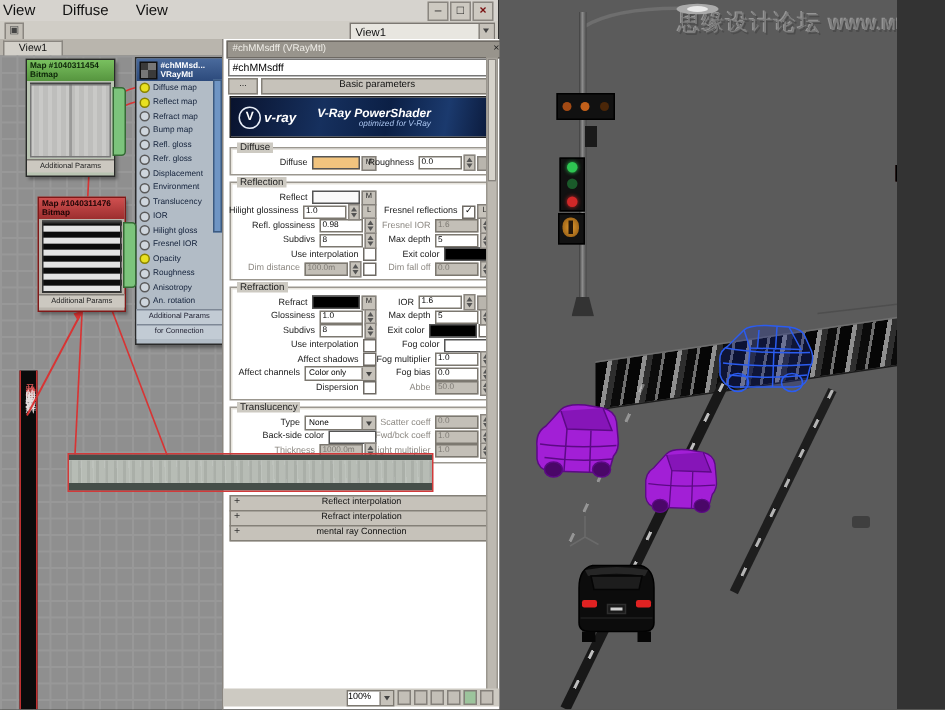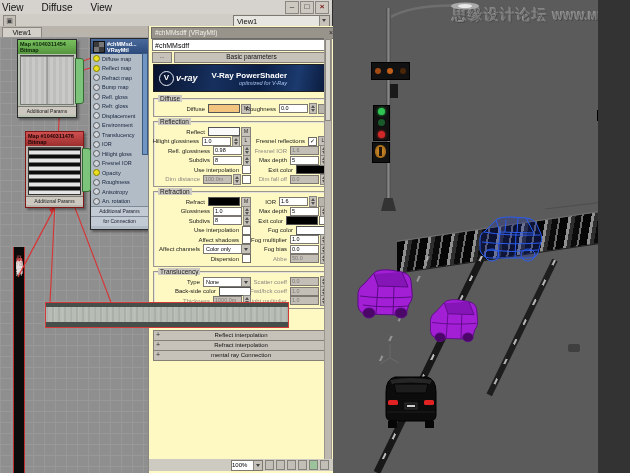--- a/index.html
+++ b/index.html
@@ -36,32 +36,32 @@
   .mtl-foot{height:9px;background:#c2cbd4;border-top:1px solid #7e8896;font-size:5px;line-height:9px;text-align:center;color:#223;}
   .annbar{position:absolute;left:13px;top:210px;width:10px;height:260px;background:#0b0b0b;border-left:1px solid #c03030;border-right:1px solid #c03030;
     writing-mode:vertical-rl;text-orientation:upright;font-size:7px;letter-spacing:1px;padding-top:3px;color:#e8e0e0;line-height:10px;}
   .annbar .hot{color:#e05858;}
   .roadstrip{position:absolute;left:45px;top:302px;width:242px;height:24px;border:1px solid #d23a3a;z-index:9;
     background:linear-gradient(180deg,#454e49 0 4px,#b7bcb5 4px 19px,#454e49 19px 24px);}
   .roadstrip::after{content:'';position:absolute;inset:4px 0 5px 0;
     background:repeating-linear-gradient(90deg,rgba(0,0,0,.07) 0 2px,transparent 2px 6px),repeating-linear-gradient(88deg,rgba(255,255,255,.10) 0 1px,transparent 1px 8px);}
 
   
-  .panel{position:absolute;left:148px;top:26px;width:184px;height:447px;background:#fef9c3;border-left:1px solid #8a8680;}
+  .panel{position:absolute;left:148px;top:26px;width:184px;height:447px;background:#ffffff;border-left:1px solid #8a8680;}
   .ptitle{position:absolute;left:2px;top:1px;width:179px;height:10px;background:#98948c;border:1px solid #6e6a64;color:#f0eee8;font-size:6.5px;line-height:9px;padding-left:3px;}
   .ptitle .px{position:absolute;right:1px;top:0;font-size:7px;color:#222;}
   .pname{position:absolute;left:3px;top:13px;width:172px;height:10px;background:#fff;border:1px solid #777;font-size:7px;color:#000;padding:0 2px;font-family:"Liberation Sans",sans-serif;}
   .dotsbtn{position:absolute;left:3px;top:26px;width:18px;height:9px;background:#c6c2ba;border:1px solid #848078;font-size:6px;line-height:6px;text-align:center;color:#222;}
   .basicbar{position:absolute;left:25px;top:26px;width:153px;height:9px;background:#c6c2ba;border:1px solid #848078;font-size:6.5px;line-height:8px;text-align:center;color:#111;}
   .banner{position:absolute;left:4px;top:38px;width:174px;height:26px;border:1px solid #222;
     background:linear-gradient(100deg,#09132e 0%,#16305e 35%,#0b1f45 60%,#1b3a6e 82%,#0a1838 100%);display:flex;align-items:center;}
   .vlogo{width:13px;height:13px;border:1.5px solid #e8eef8;border-radius:50%;margin-left:5px;color:#fff;font-size:8px;font-weight:bold;text-align:center;line-height:12px;flex:none;}
   .vbrand{color:#fff;font-size:9px;font-style:italic;font-weight:bold;margin-left:2px;}
   .btxt{margin-left:14px;}
-  .bt1{color:#fff;font-size:8px;font-weight:bold;white-space:nowrap;text-align:right;}
+  .bt1{color:#fff;font-size:8px;font-weight:bold;font-style:italic;white-space:nowrap;text-align:right;}
   .bt2{color:#a9c4ef;font-size:5.5px;font-style:italic;text-align:right;}
   .grp{position:absolute;left:4px;width:176px;border:1px solid #9b978f;box-shadow:inset 1px 1px 0 #e6e3dc;}
   .glabel{position:absolute;left:4px;top:-4px;background:#cdcac2;font-size:6.5px;color:#222;padding:0 2px;line-height:7px;}
   .gbody{padding-top:5px;padding-bottom:2px;}
   .prow{display:flex;height:9.5px;align-items:center;}
   .cell{display:flex;align-items:center;justify-content:flex-end;gap:1px;}
   .lc{width:97px;}.rc{width:77px;}
   .plabel{font-size:6px;color:#1a1a1a;margin-right:2px;white-space:nowrap;}
   .spin{width:26px;height:7px;background:#fff;border:1px solid #7c7870;font-size:5.5px;line-height:7px;color:#000;padding-left:1px;overflow:hidden;flex:none;}
   .stepper{width:6px;height:9px;background:#c6c2ba;border:1px solid #8a8680;position:relative;flex:none;}

